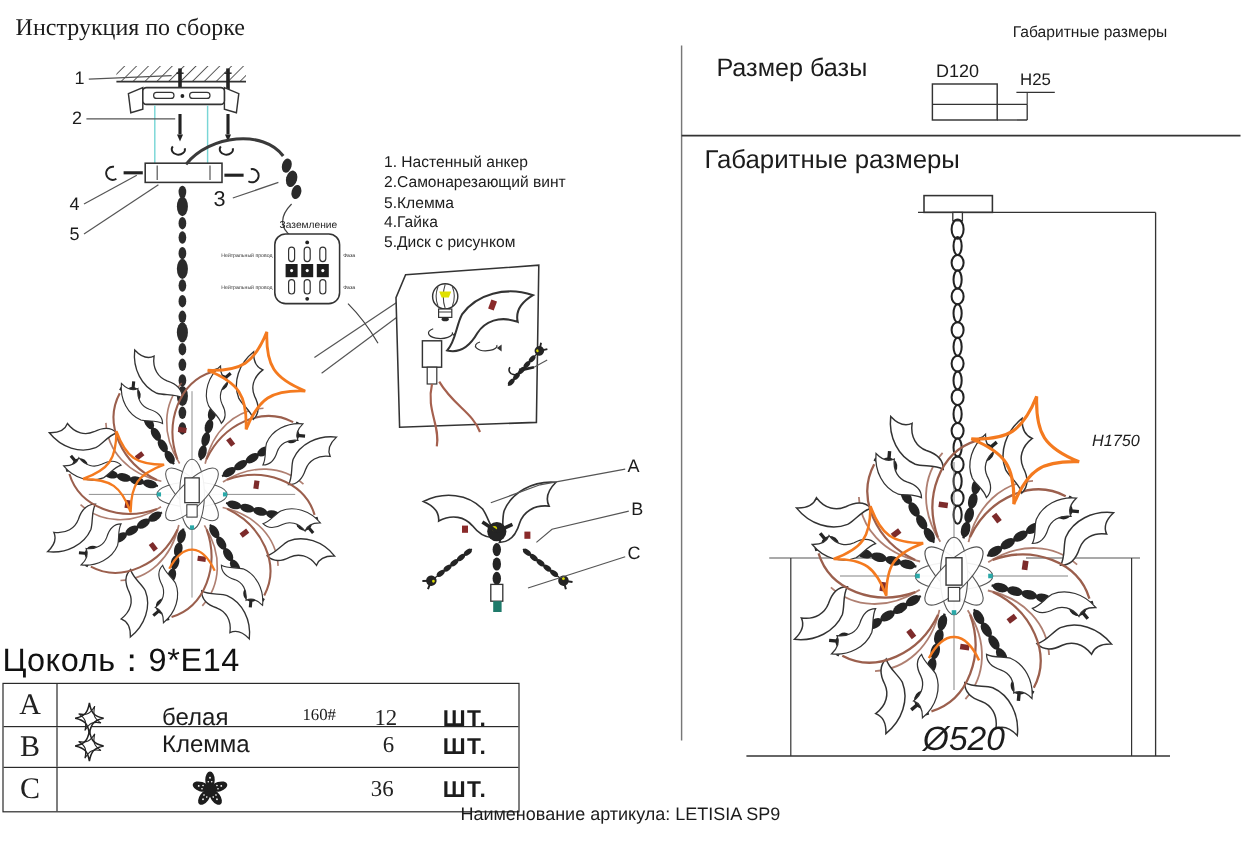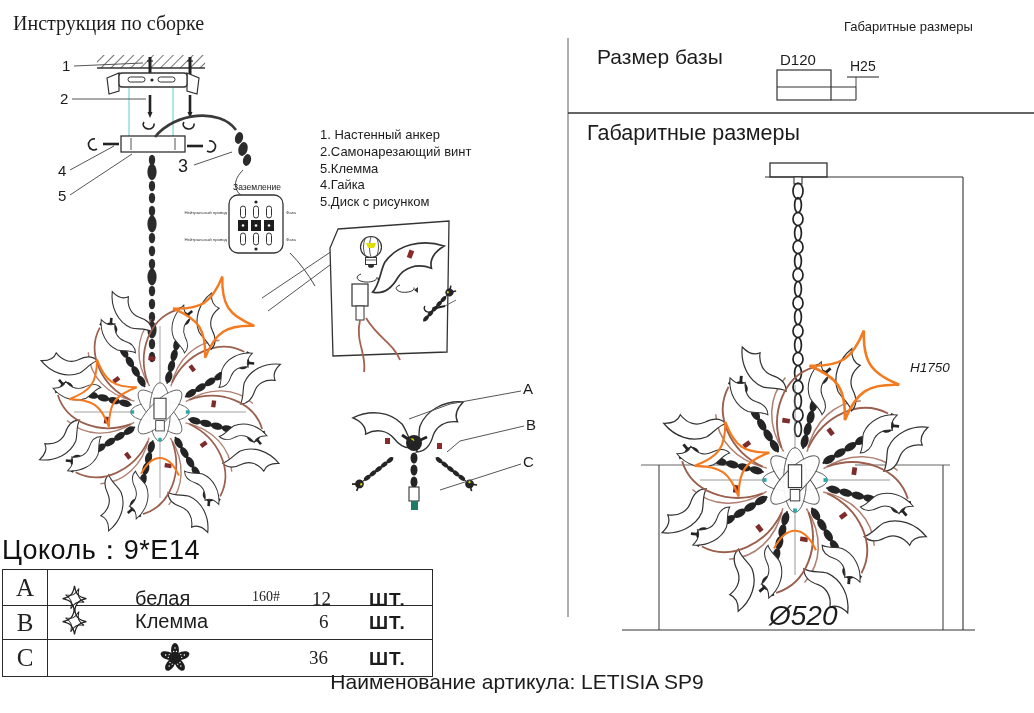--- a/index.html
+++ b/index.html
@@ -398,15 +398,15 @@
 </div>
 
 <div class="t" style="left:844px;top:19px;font-size:13px;">Габаритные размеры</div>
 <div class="t" style="left:597px;top:33px;font-size:21px;margin-top:12px;">Размер базы</div>
 <div class="t" style="left:780px;top:51px;font-size:15px;">D120</div>
 <div class="t" style="left:850px;top:58px;font-size:14px;">H25</div>
 <div class="t" style="left:587px;top:121px;font-size:21.5px;">Габаритные размеры</div>
 <div class="t" style="left:910px;top:360px;font-size:13.5px;font-style:italic;">H1750</div>
 <div class="t" style="left:769px;top:600px;font-size:28px;font-style:italic;">Ø520</div>
 
-<div class="t" style="left:0;top:670px;width:1034px;text-align:center;font-size:21px;">Наименование артикула: LETISIA SP9</div>
+<div class="t" style="left:0;top:670px;width:1034px;text-align:center;font-size:15px;">Наименование артикула: LETISIA SP9</div>
 
 </div>
 
 </body></html>

